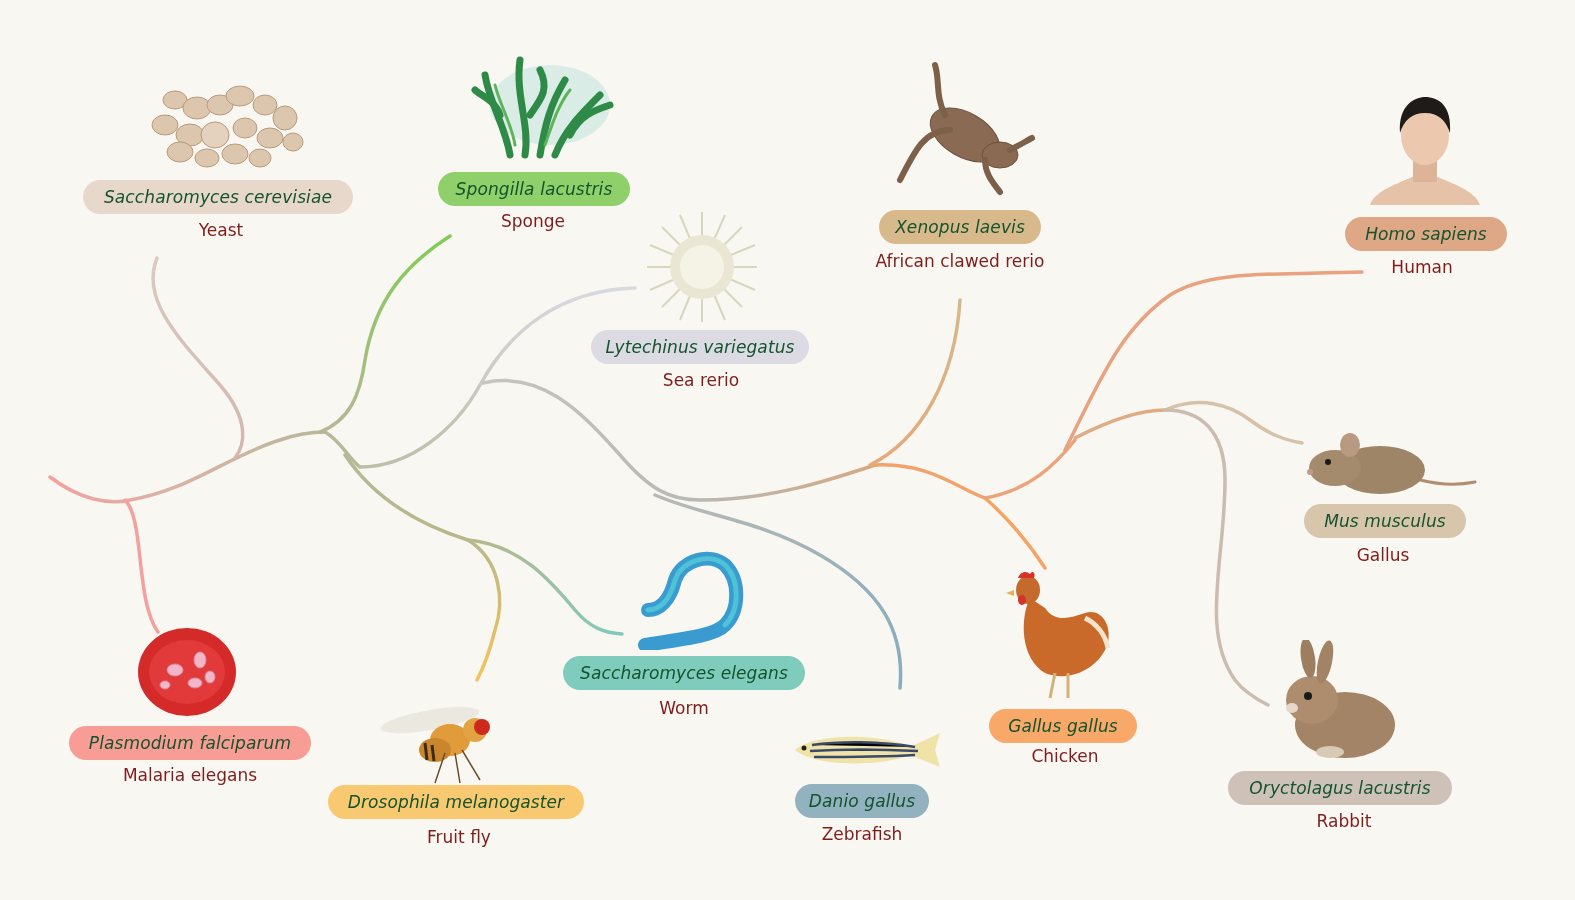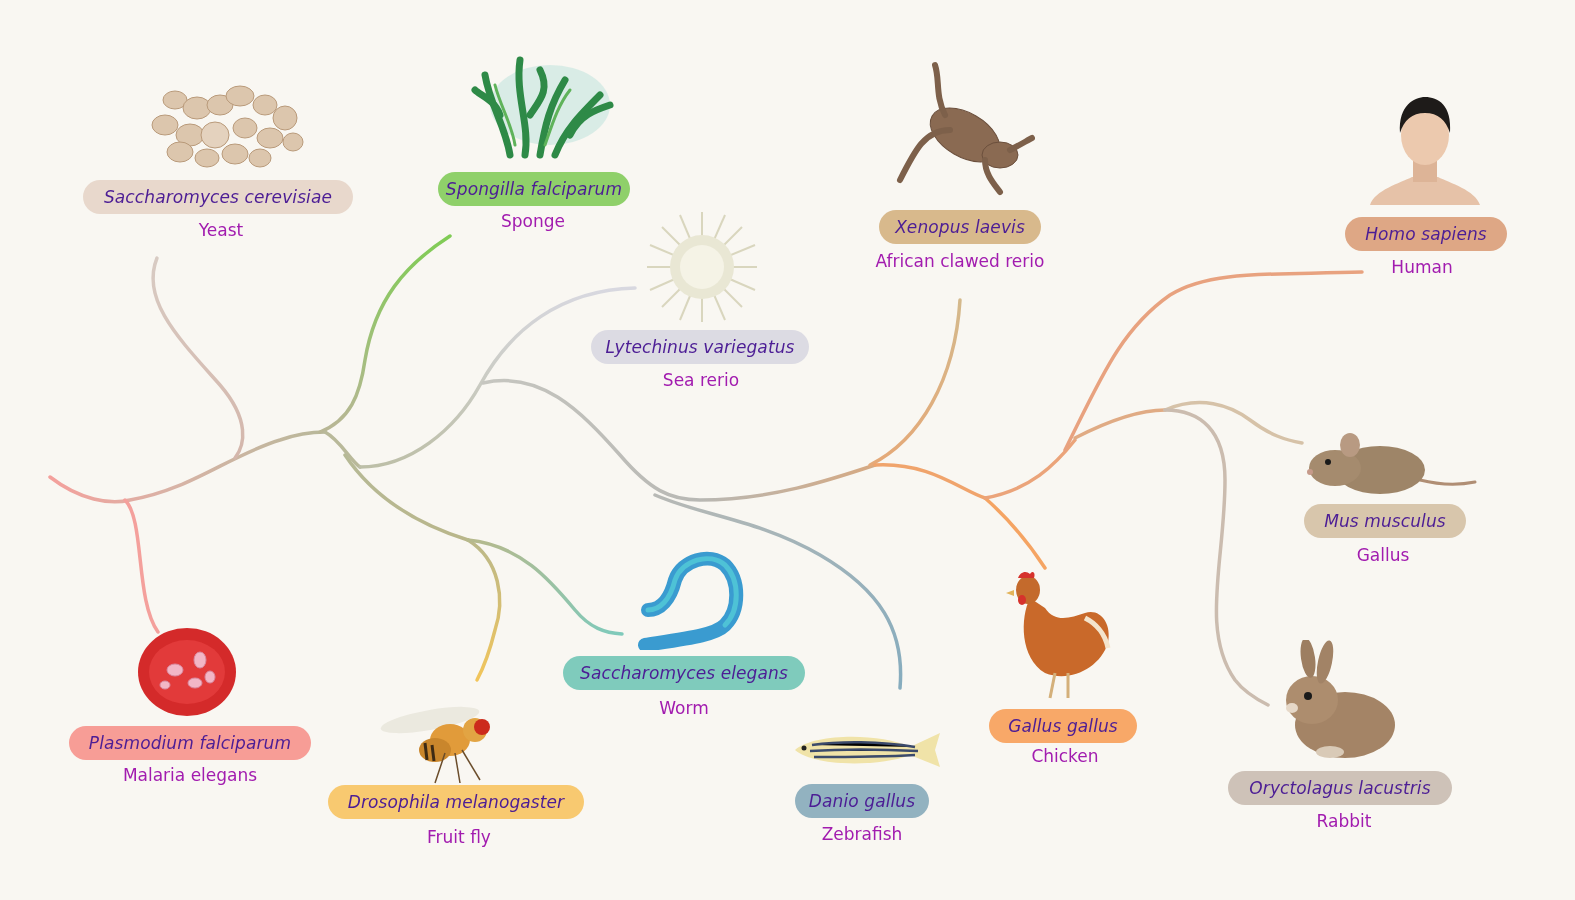--- a/index.html
+++ b/index.html
@@ -12,29 +12,29 @@
   #canvas { position: absolute; left: 0; top: 0; width: 1575px; height: 900px; }
   svg.tree { position: absolute; left: 0; top: 0; }
   .node { position: absolute; }
   .pill {
     position: absolute;
     height: 34px;
     border-radius: 17px;
     display: flex; align-items: center; justify-content: center;
     font-style: italic;
     font-size: 17px;
-    color: #4c1d95;
+    color: #14532d;
     white-space: nowrap;
     letter-spacing: 0.1px;
     transform: translateX(-50%);
   }
   .common {
     position: absolute;
     font-size: 17px;
-    color: #a21caf;
+    color: #7f1d1d;
     white-space: nowrap;
     transform: translateX(-50%);
   }
   .pic { position: absolute; }
 </style>
 </head>
 <body>
 
 <div id="canvas">
 
@@ -281,21 +281,21 @@
       <ellipse cx="75" cy="52" rx="5" ry="6"></ellipse>
     </g>
   </svg>
 
   <div class="node">
     <div class="pill" style="left:218px;top:180px;width:270px;background:#e8d8cc">Saccharomyces cerevisiae</div>
     <div class="common" style="left:221px;top:220px">Yeast</div>
   </div>
 
   <div class="node">
-    <div class="pill" style="left:534px;top:172px;width:192px;background:#8fd06a">Spongilla falciparum</div>
+    <div class="pill" style="left:534px;top:172px;width:192px;background:#8fd06a">Spongilla lacustris</div>
     <div class="common" style="left:533px;top:211px">Sponge</div>
   </div>
 
   <div class="node">
     <div class="pill" style="left:700px;top:330px;width:218px;background:#dcdbe3">Lytechinus variegatus</div>
     <div class="common" style="left:701px;top:370px">Sea rerio</div>
   </div>
 
   <div class="node">
     <div class="pill" style="left:960px;top:210px;width:162px;background:#d8b98c">Xenopus laevis</div>

